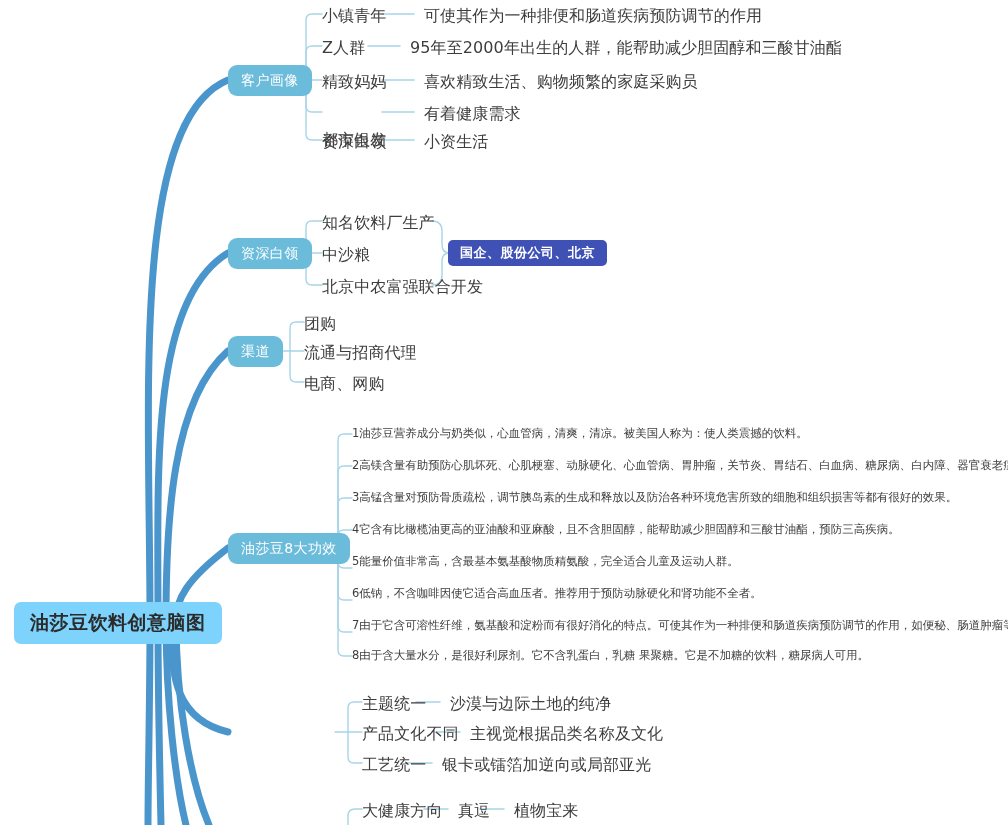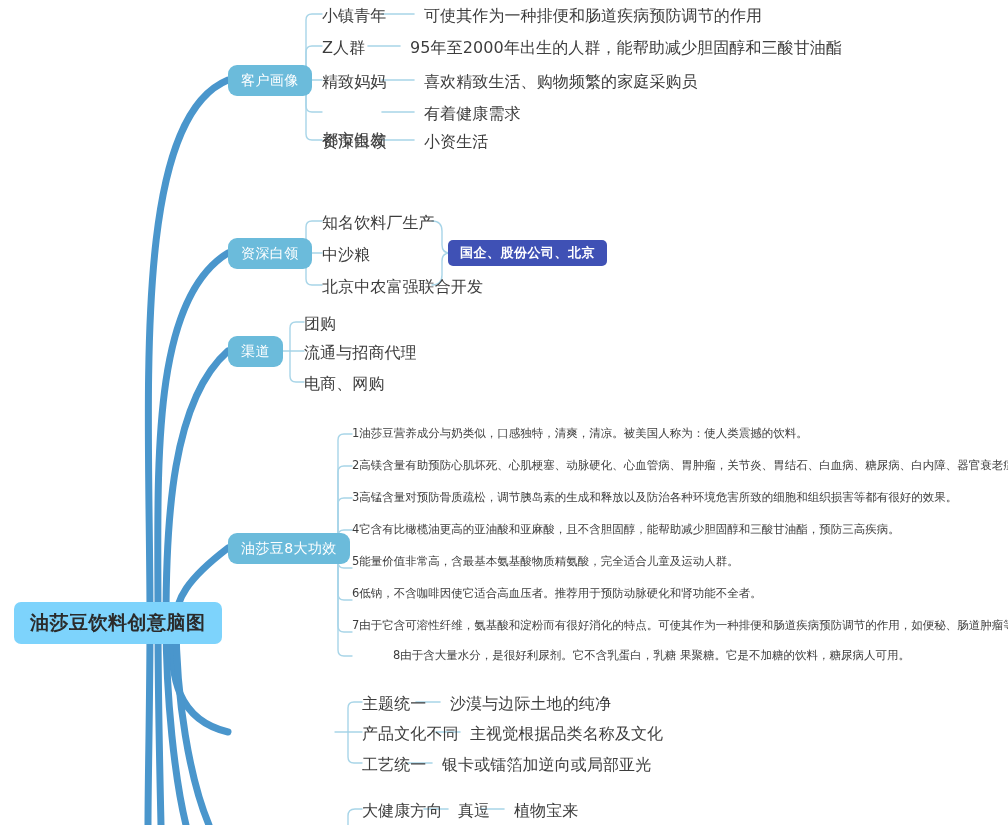--- a/index.html
+++ b/index.html
@@ -183,28 +183,28 @@
   <div class="node leaf" style="left:322px; top:247px;">中沙粮</div>
   <div class="node leaf" style="left:322px; top:279px;">北京中农富强联合开发</div>
   <div class="node chip-node" style="left:448px; top:240px;">国企、股份公司、北京</div>
 
   <div class="node branch-node" style="left:228px; top:336px;">渠道</div>
   <div class="node leaf" style="left:304px; top:316px;">团购</div>
   <div class="node leaf" style="left:304px; top:345px;">流通与招商代理</div>
   <div class="node leaf" style="left:304px; top:376px;">电商、网购</div>
 
   <div class="node branch-node" style="left:228px; top:533px;">油莎豆8大功效</div>
-  <div class="node leaf-long" style="left:352px; top:428px;">1油莎豆营养成分与奶类似，口感独特，清爽，清凉。被美国人称为：使人类震撼的饮料。</div>
+  <div class="node leaf-long" style="left:352px; top:428px;">1油莎豆营养成分与奶类似，心血管病，清爽，清凉。被美国人称为：使人类震撼的饮料。</div>
   <div class="node leaf-long" style="left:352px; top:460px;">2高镁含量有助预防心肌坏死、心肌梗塞、动脉硬化、心血管病、胃肿瘤，关节炎、胃结石、白血病、糖尿病、白内障、器官衰老症，骨变形等问题出现。</div>
   <div class="node leaf-long" style="left:352px; top:492px;">3高锰含量对预防骨质疏松，调节胰岛素的生成和释放以及防治各种环境危害所致的细胞和组织损害等都有很好的效果。</div>
   <div class="node leaf-long" style="left:352px; top:524px;">4它含有比橄榄油更高的亚油酸和亚麻酸，且不含胆固醇，能帮助减少胆固醇和三酸甘油酯，预防三高疾病。</div>
   <div class="node leaf-long" style="left:352px; top:556px;">5能量价值非常高，含最基本氨基酸物质精氨酸，完全适合儿童及运动人群。</div>
   <div class="node leaf-long" style="left:352px; top:588px;">6低钠，不含咖啡因使它适合高血压者。推荐用于预防动脉硬化和肾功能不全者。</div>
   <div class="node leaf-long" style="left:352px; top:620px;">7由于它含可溶性纤维，氨基酸和淀粉而有很好消化的特点。可使其作为一种排便和肠道疾病预防调节的作用，如便秘、肠道肿瘤等。</div>
-  <div class="node leaf-long" style="left:352px; top:650px;margin-left:41px;">8由于含大量水分，是很好利尿剂。它不含乳蛋白，乳糖 果聚糖。它是不加糖的饮料，糖尿病人可用。</div>
+  <div class="node leaf-long" style="left:352px; top:650px;">8由于含大量水分，是很好利尿剂。它不含乳蛋白，乳糖 果聚糖。它是不加糖的饮料，糖尿病人可用。</div>
 
   <div class="node leaf" style="left:362px; top:696px;">主题统一</div>
   <div class="node leaf" style="left:450px; top:696px;">沙漠与边际土地的纯净</div>
   <div class="node leaf" style="left:362px; top:726px;">产品文化不同</div>
   <div class="node leaf" style="left:470px; top:726px;">主视觉根据品类名称及文化</div>
   <div class="node leaf" style="left:362px; top:757px;">工艺统一</div>
   <div class="node leaf" style="left:442px; top:757px;">银卡或镭箔加逆向或局部亚光</div>
 
   <div class="node leaf" style="left:362px; top:803px;">大健康方向</div>
   <div class="node leaf" style="left:458px; top:803px;">真逗</div>

